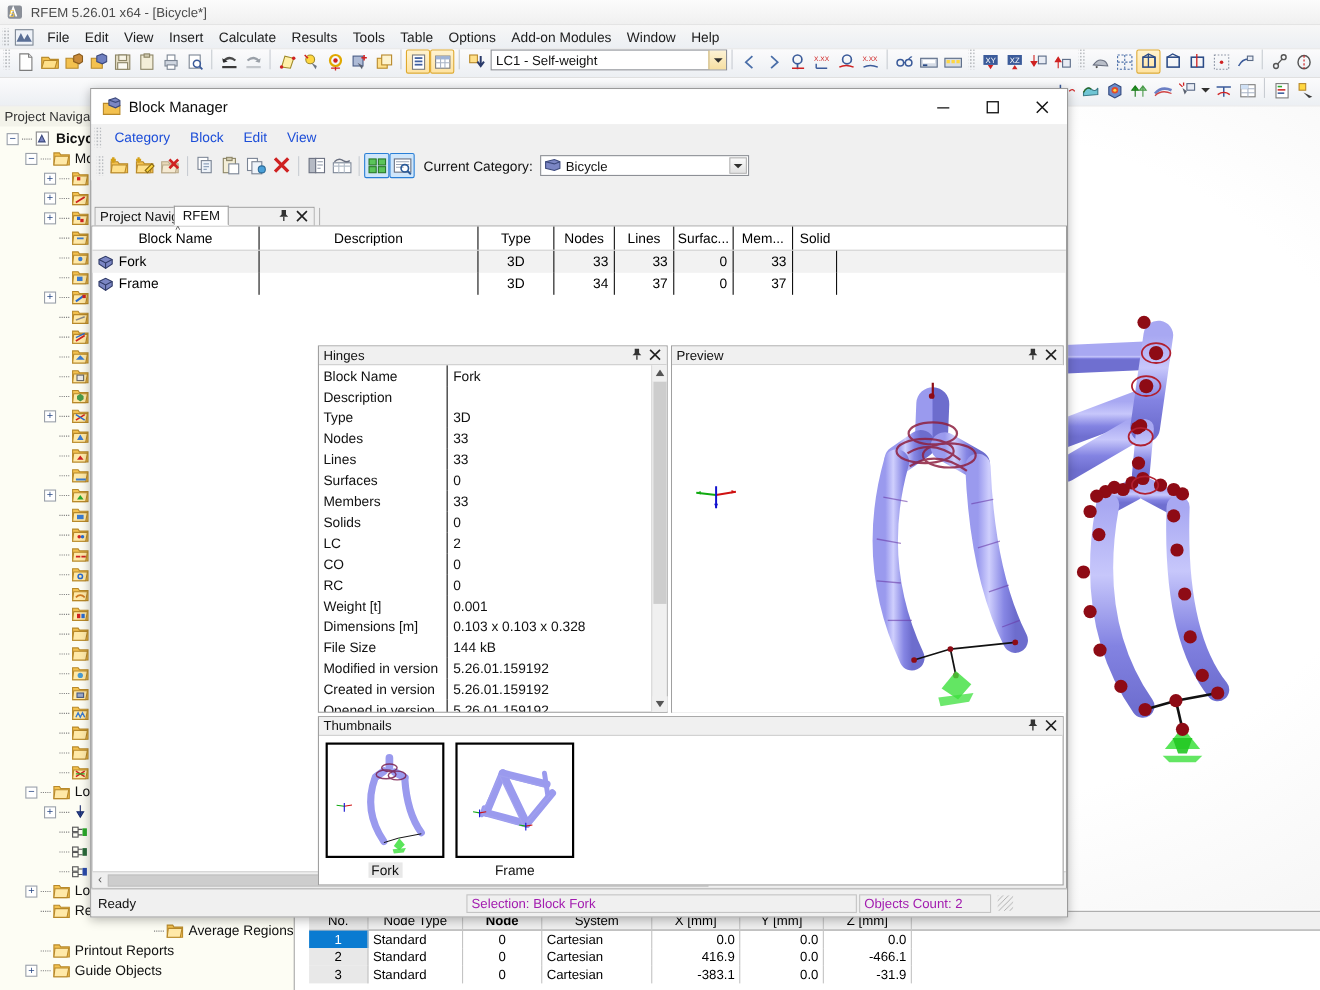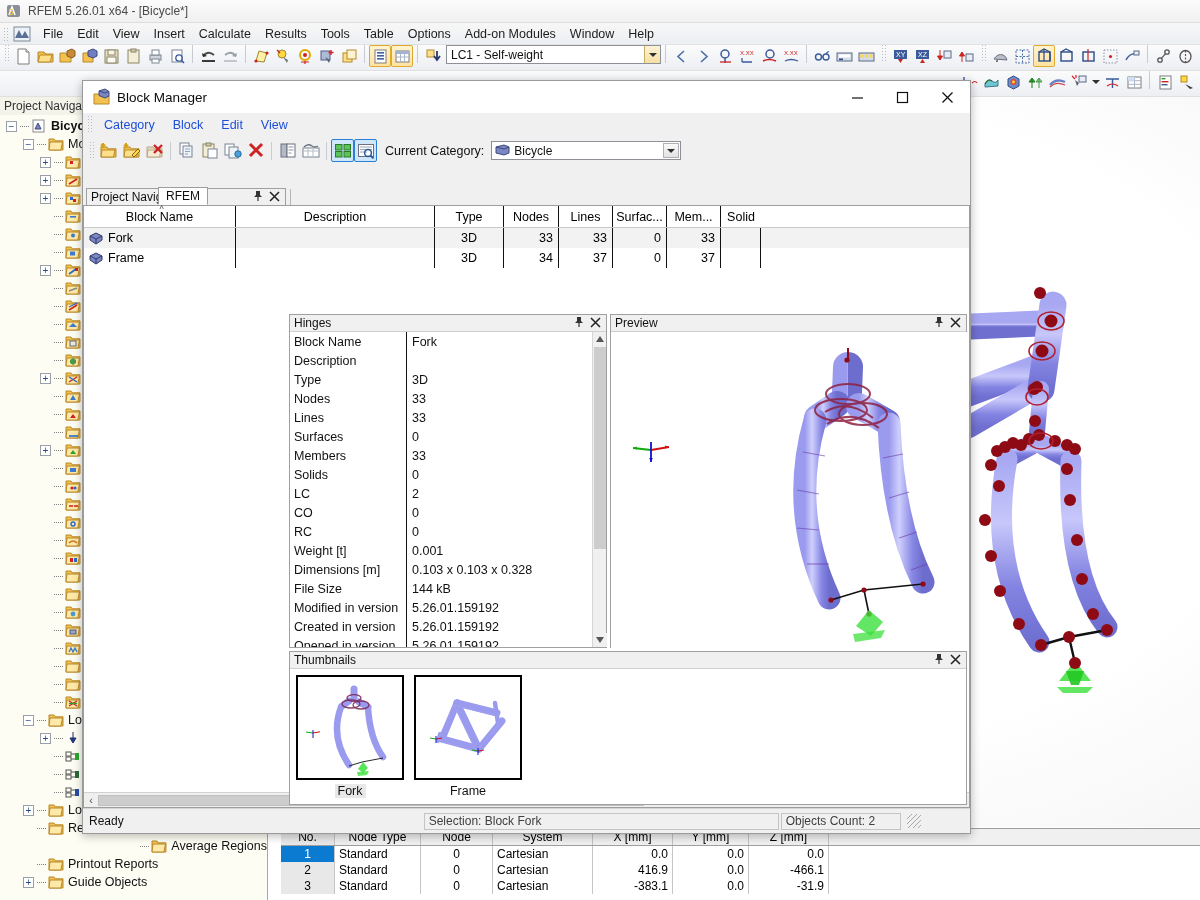--- a/index.html
+++ b/index.html
@@ -182,21 +182,21 @@
     display:flex; align-items:center; justify-content:center; position:relative; overflow:hidden;}
   .thumb.selected .box { border:2px solid #000; }
   .thumb .cap { text-align:center; font-size:12.5px; padding-top:4px; color:#111;}
   .thumb.selected .cap span { background:#e8e8e8; padding: 0 3px; }
 
   .bm-status { position:absolute; left:0; bottom:0; width:100%; height:25px;
     background:#f0f0f0; border-top:1px solid #d5d5d5; display:flex; align-items:center; font-size:12px; }
   .bm-status .ready { padding-left: 6px; color:#111; }
   .bm-status .field {
     height: 17px; border:1px solid #c4c4c4; background:#f0f0f0; display:flex;align-items:center;
-    padding: 0 4px; color:#404040;
+    padding: 0 4px; color:#a21caf;
   }
   .bm-status .grip2 { width:14px;height:14px;margin-left:6px;margin-right:4px;
     background-image: linear-gradient(135deg, transparent 45%, #aaa 46%, #aaa 54%, transparent 55%);
     background-size: 5px 5px;}
   .pin { font-weight: bold; font-size: 12px; color:#222; }
   .xbtn { font-size: 13px; color:#222; }
 </style>
 </head>
 <body>
 
@@ -1117,21 +1117,21 @@
         <ellipse cx="768" cy="300" rx="11" ry="8"></ellipse>
         <ellipse cx="772" cy="344" rx="12" ry="8"></ellipse>
       </g>
     </svg>
   </div>
 
   <div class="bottom-table">
     <div class="bt-row bt-head" id="bt-head">
         <div class="bt-cell bt-idx" style="width: 54px;">No.</div>
         <div class="bt-cell" style="width: 86px;">Node Type</div>
-        <div class="bt-cell" style="width: 72px;">Node</div>
+        <div class="bt-cell" style="width: 72px; font-weight: bold;">Node</div>
         <div class="bt-cell" style="width: 100px;">System</div>
         <div class="bt-cell" style="width: 80px;">X [mm]</div>
         <div class="bt-cell" style="width: 76px;">Y [mm]</div>
         <div class="bt-cell" style="width: 80px; text-align: center;">Z [mm]</div>
       </div>
     <div id="bt-body">
         <div class="bt-row">
           <div class="bt-cell bt-idx sel" style="width: 54px; justify-content: center;">1</div>
           <div class="bt-cell" style="width: 86px;">Standard</div>
           <div class="bt-cell" style="width: 72px; justify-content: center;">0</div>

